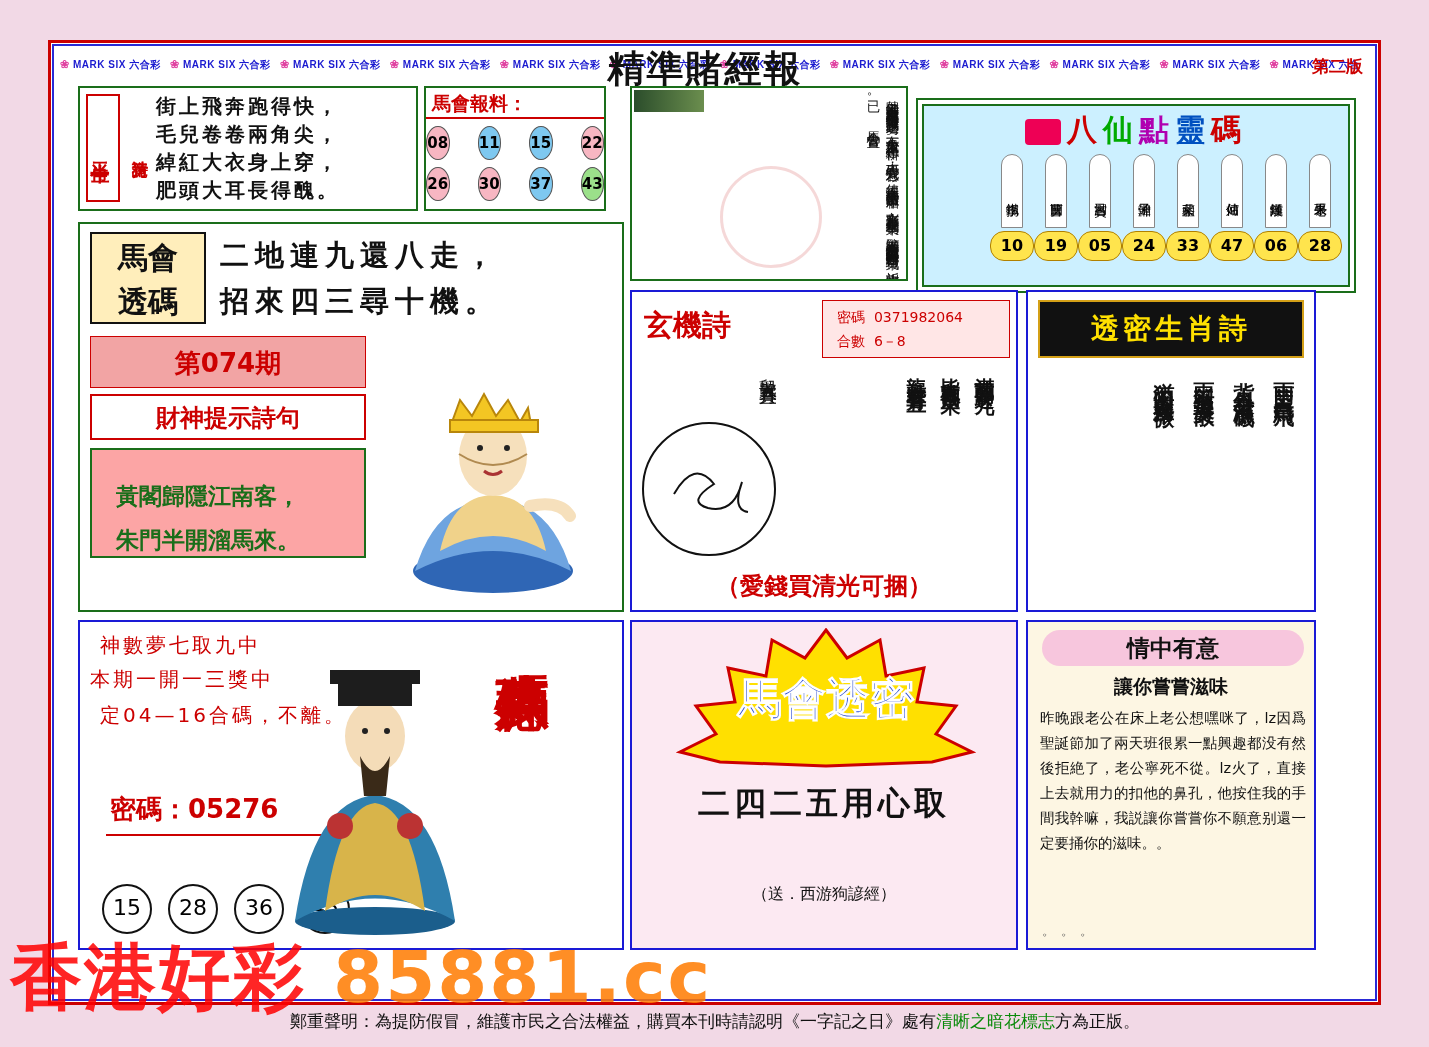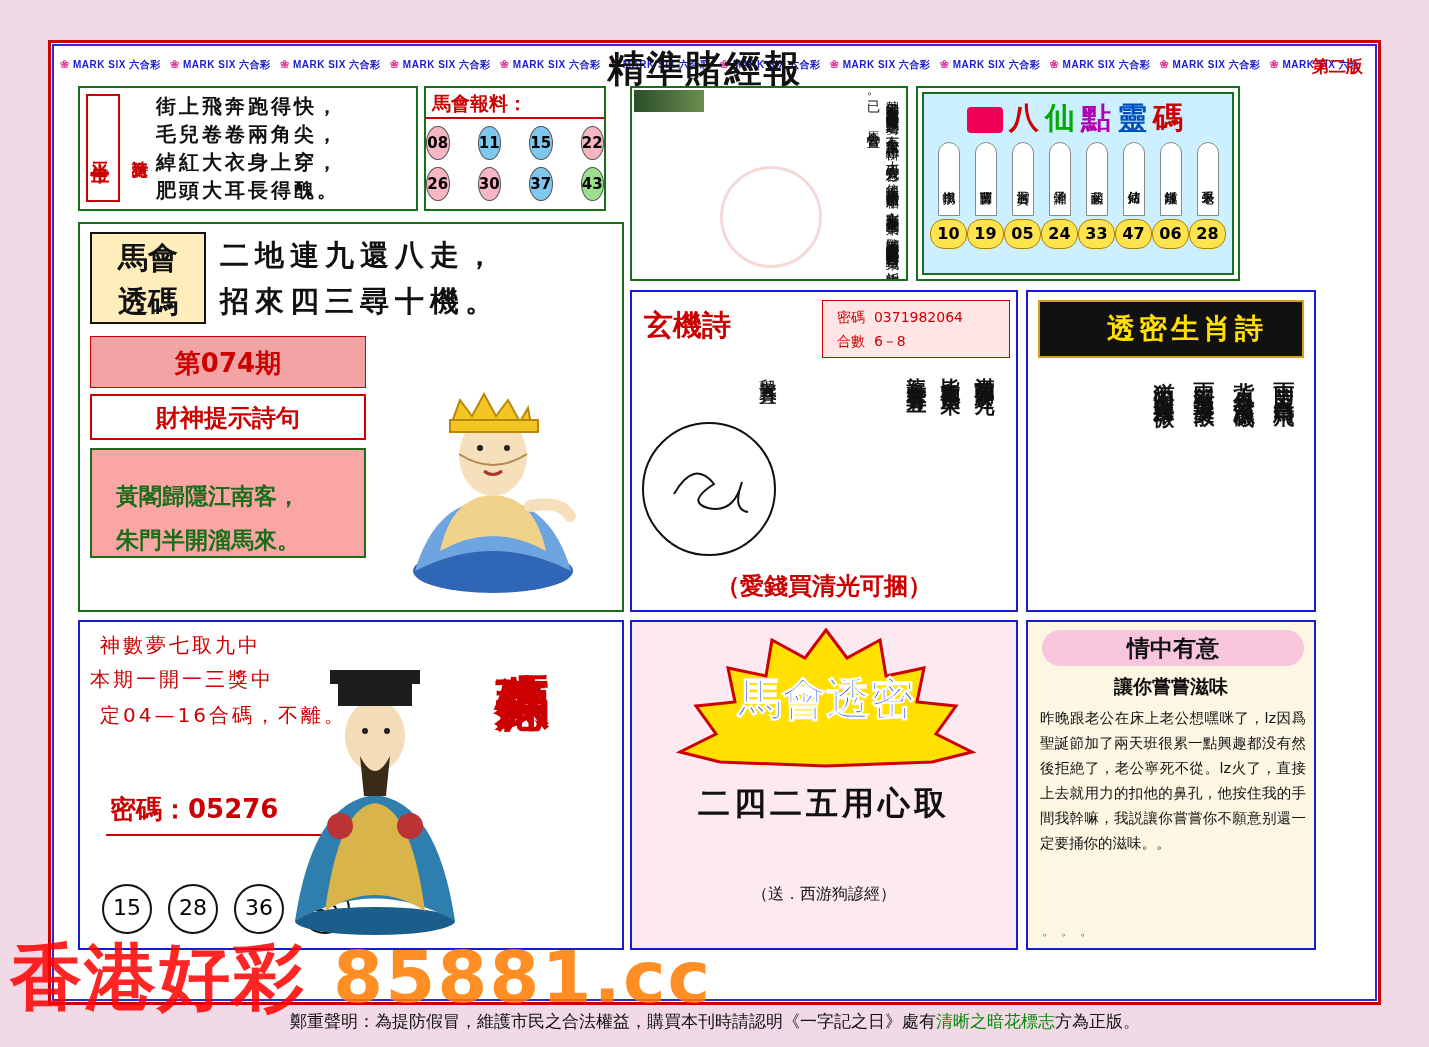--- a/index.html
+++ b/index.html
@@ -30,21 +30,21 @@
   #p-tips .hd{color:#c00;font-size:19px;font-weight:bold;padding:3px 0 0 6px;border-bottom:2px solid #c00;}
   .balls{display:flex;justify-content:flex-start;margin-top:7px;gap:28px;}
   .ball{width:32px;height:32px;border-radius:50%;line-height:32px;text-align:center;font-size:15px;font-weight:bold;color:#000;border:1px solid #555;}
   .b-red{background:#f7b6c2;}.b-blue{background:#7ec8f0;}.b-green{background:#9be08a;}
   
   #p-notice{left:630px;top:86px;width:278px;height:195px;border:2px solid #1a6e1a;background:#fff;overflow:hidden;}
   #p-notice .strip-img{position:absolute;left:2px;top:2px;width:70px;height:22px;background:linear-gradient(90deg,#2b4d2b,#6b8e4e);}
   #p-notice .vtext{position:absolute;right:4px;top:2px;width:268px;height:188px;writing-mode:vertical-rl;font-size:13.5px;line-height:19px;color:#111;letter-spacing:1px;}
   #p-notice .seal{position:absolute;left:88px;top:78px;width:96px;height:96px;border:3px solid #e8a8a8;border-radius:50%;opacity:.45;}
   
-  #p-baxian{left:916px;top:86px;width:324px;height:195px;border:2px solid #1a6e1a;background:#fff;}
+  #p-baxian{left:916px;top:98px;width:440px;height:195px;border:2px solid #1a6e1a;background:#fff;}
   #p-baxian .inner{position:absolute;left:4px;top:4px;right:4px;bottom:4px;border:2px solid #1a6e1a;background:#ccf0ff;}
   #p-baxian .hd{text-align:center;font-size:30px;font-weight:bold;color:#111;padding-top:4px;letter-spacing:6px;}
   #p-baxian .hd .c1{color:#c00;}#p-baxian .hd .c2{color:#0a0;}#p-baxian .hd .c3{color:#b000b0;}#p-baxian .hd .c4{color:#0050c0;}
   .bx-row{position:absolute;left:6px;top:48px;right:6px;display:flex;justify-content:flex-end;}
   .bx-cell{width:44px;text-align:center;}
   .bx-name{height:74px;border:1px solid #888;border-radius:18px 18px 0 0;background:#fff;writing-mode:vertical-rl;margin:0 auto;font-size:13px;line-height:20px;padding-top:4px;box-sizing:border-box;}
   .bx-num{margin-top:3px;height:28px;line-height:28px;border-radius:14px;font-size:16px;font-weight:bold;background:#ffe44d;border:1px solid #b08000;}
   
   #p-mahui{left:78px;top:222px;width:546px;height:390px;border:2px solid #1a6e1a;background:#fff;}
   #p-mahui .box{position:absolute;left:10px;top:8px;width:116px;height:92px;border:2px solid #111;background:#ffeebb;color:#111;font-size:30px;font-weight:bold;text-align:center;line-height:44px;box-sizing:border-box;padding-top:2px;}
@@ -58,21 +58,21 @@
   #p-xuanji{left:630px;top:290px;width:388px;height:322px;border:2px solid #1a1ad6;background:#fff;}
   #p-xuanji .ttl{position:absolute;left:12px;top:14px;font-size:29px;font-weight:bold;color:#c00;}
   #p-xuanji .code{position:absolute;left:190px;top:8px;width:188px;height:58px;border:1px solid #c00;background:#ffe6e6;font-size:14px;color:#c00;box-sizing:border-box;padding:4px 14px;line-height:24px;}
   #p-xuanji .vpoem{position:absolute;left:150px;top:70px;width:220px;height:200px;writing-mode:vertical-rl;font-size:20px;font-weight:bold;line-height:34px;color:#111;letter-spacing:3px;}
   #p-xuanji .vsmall{position:absolute;left:108px;top:72px;width:40px;height:196px;writing-mode:vertical-rl;font-size:18px;color:#111;letter-spacing:2px;}
   #p-xuanji .circle{position:absolute;left:10px;top:130px;width:130px;height:130px;border:2px solid #111;border-radius:50%;}
   #p-xuanji .foot{position:absolute;left:0;bottom:8px;width:100%;text-align:center;color:#c00;font-size:24px;font-weight:bold;}
   
   #p-toumi{left:1026px;top:290px;width:290px;height:322px;border:2px solid #1a1ad6;background:#fff;}
   #p-toumi .hd{position:absolute;left:10px;top:8px;width:266px;height:58px;background:#111;border:2px solid #d4a017;box-sizing:border-box;}
-  #p-toumi .hd span{display:block;width:100%;text-align:center;line-height:54px;font-size:28px;font-weight:bold;color:#ffe000;letter-spacing:4px;padding-left:16px;}
+  #p-toumi .hd span{display:block;width:100%;text-align:center;line-height:54px;font-size:28px;font-weight:bold;color:#ffe000;letter-spacing:4px;}
   #p-toumi .vp{position:absolute;left:12px;top:74px;width:264px;height:234px;writing-mode:vertical-rl;font-size:21px;font-weight:bold;line-height:40px;letter-spacing:4px;color:#111;}
   
   #p-dream{left:78px;top:620px;width:546px;height:330px;border:2px solid #1a1ad6;background:#fff;}
   #p-dream .l1{position:absolute;left:20px;top:10px;font-size:20px;color:#c00;letter-spacing:3px;}
   #p-dream .l2{position:absolute;left:10px;top:44px;font-size:20px;color:#c00;letter-spacing:3px;}
   #p-dream .l3{position:absolute;left:20px;top:80px;font-size:20px;color:#c00;letter-spacing:3px;}
   #p-dream .code{position:absolute;left:30px;top:170px;font-size:26px;color:#c00;font-weight:bold;}
   #p-dream .rule{position:absolute;left:26px;top:212px;width:300px;border-top:2px solid #c00;}
   #p-dream .nums{position:absolute;left:22px;top:262px;display:flex;gap:16px;}
   #p-dream .nums .n{width:46px;height:46px;border:2px solid #111;border-radius:50%;text-align:center;line-height:44px;font-size:22px;}

